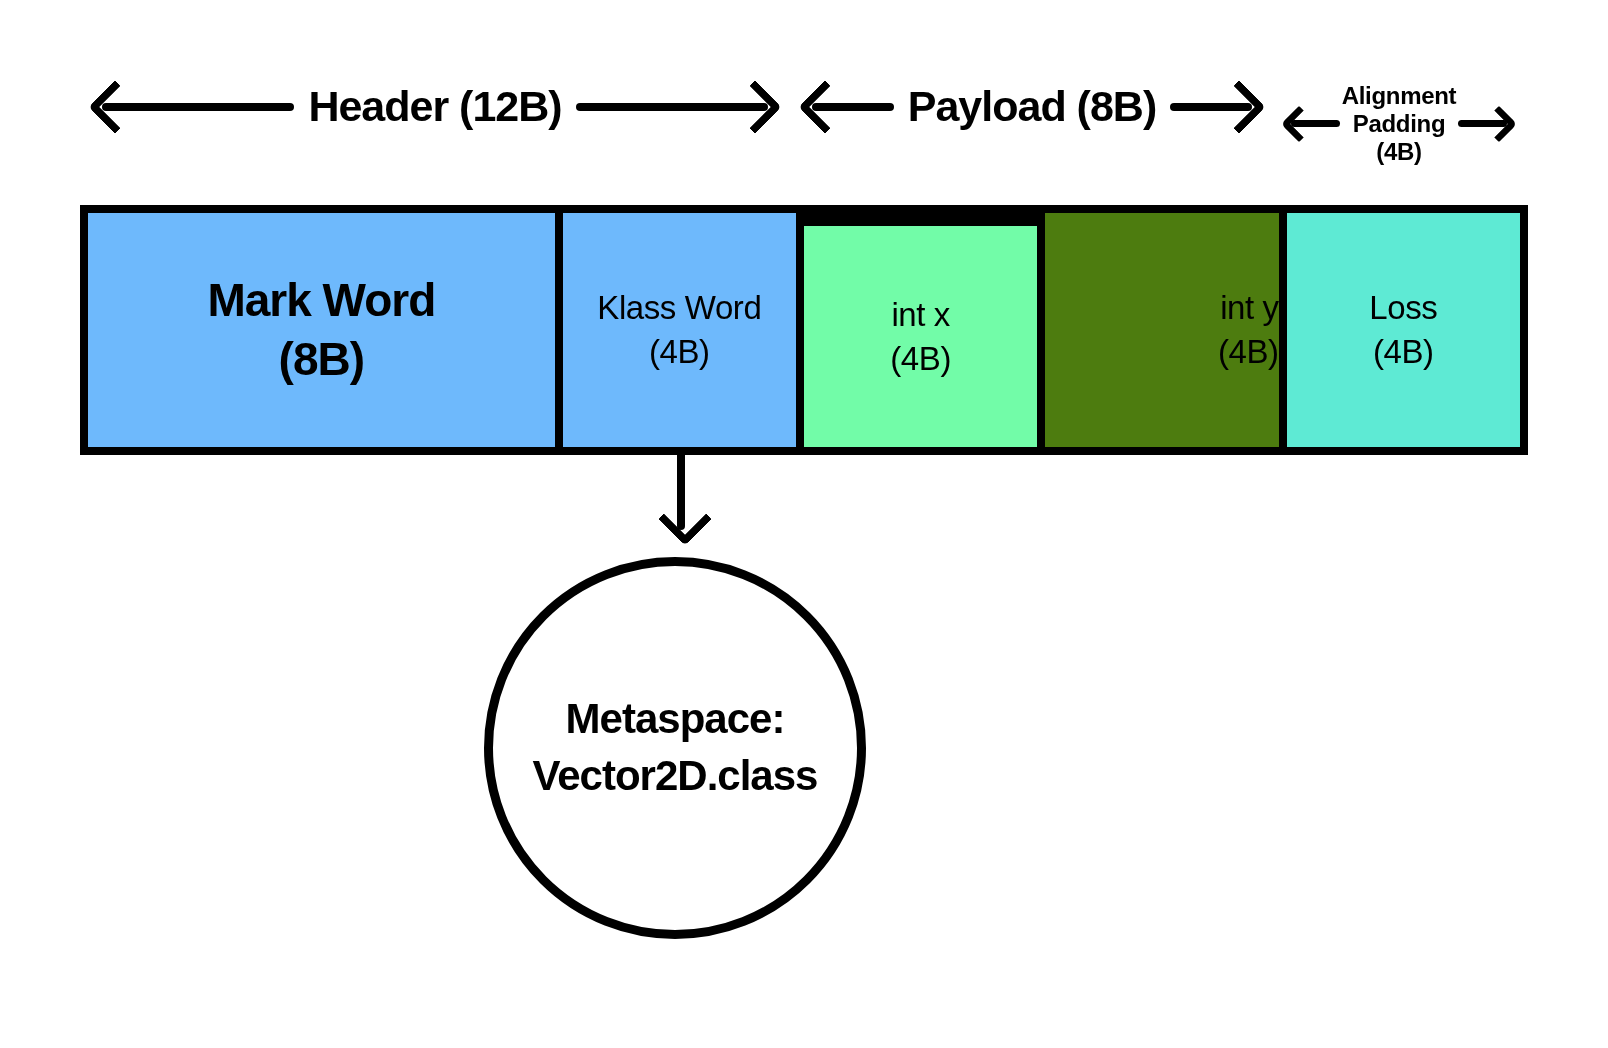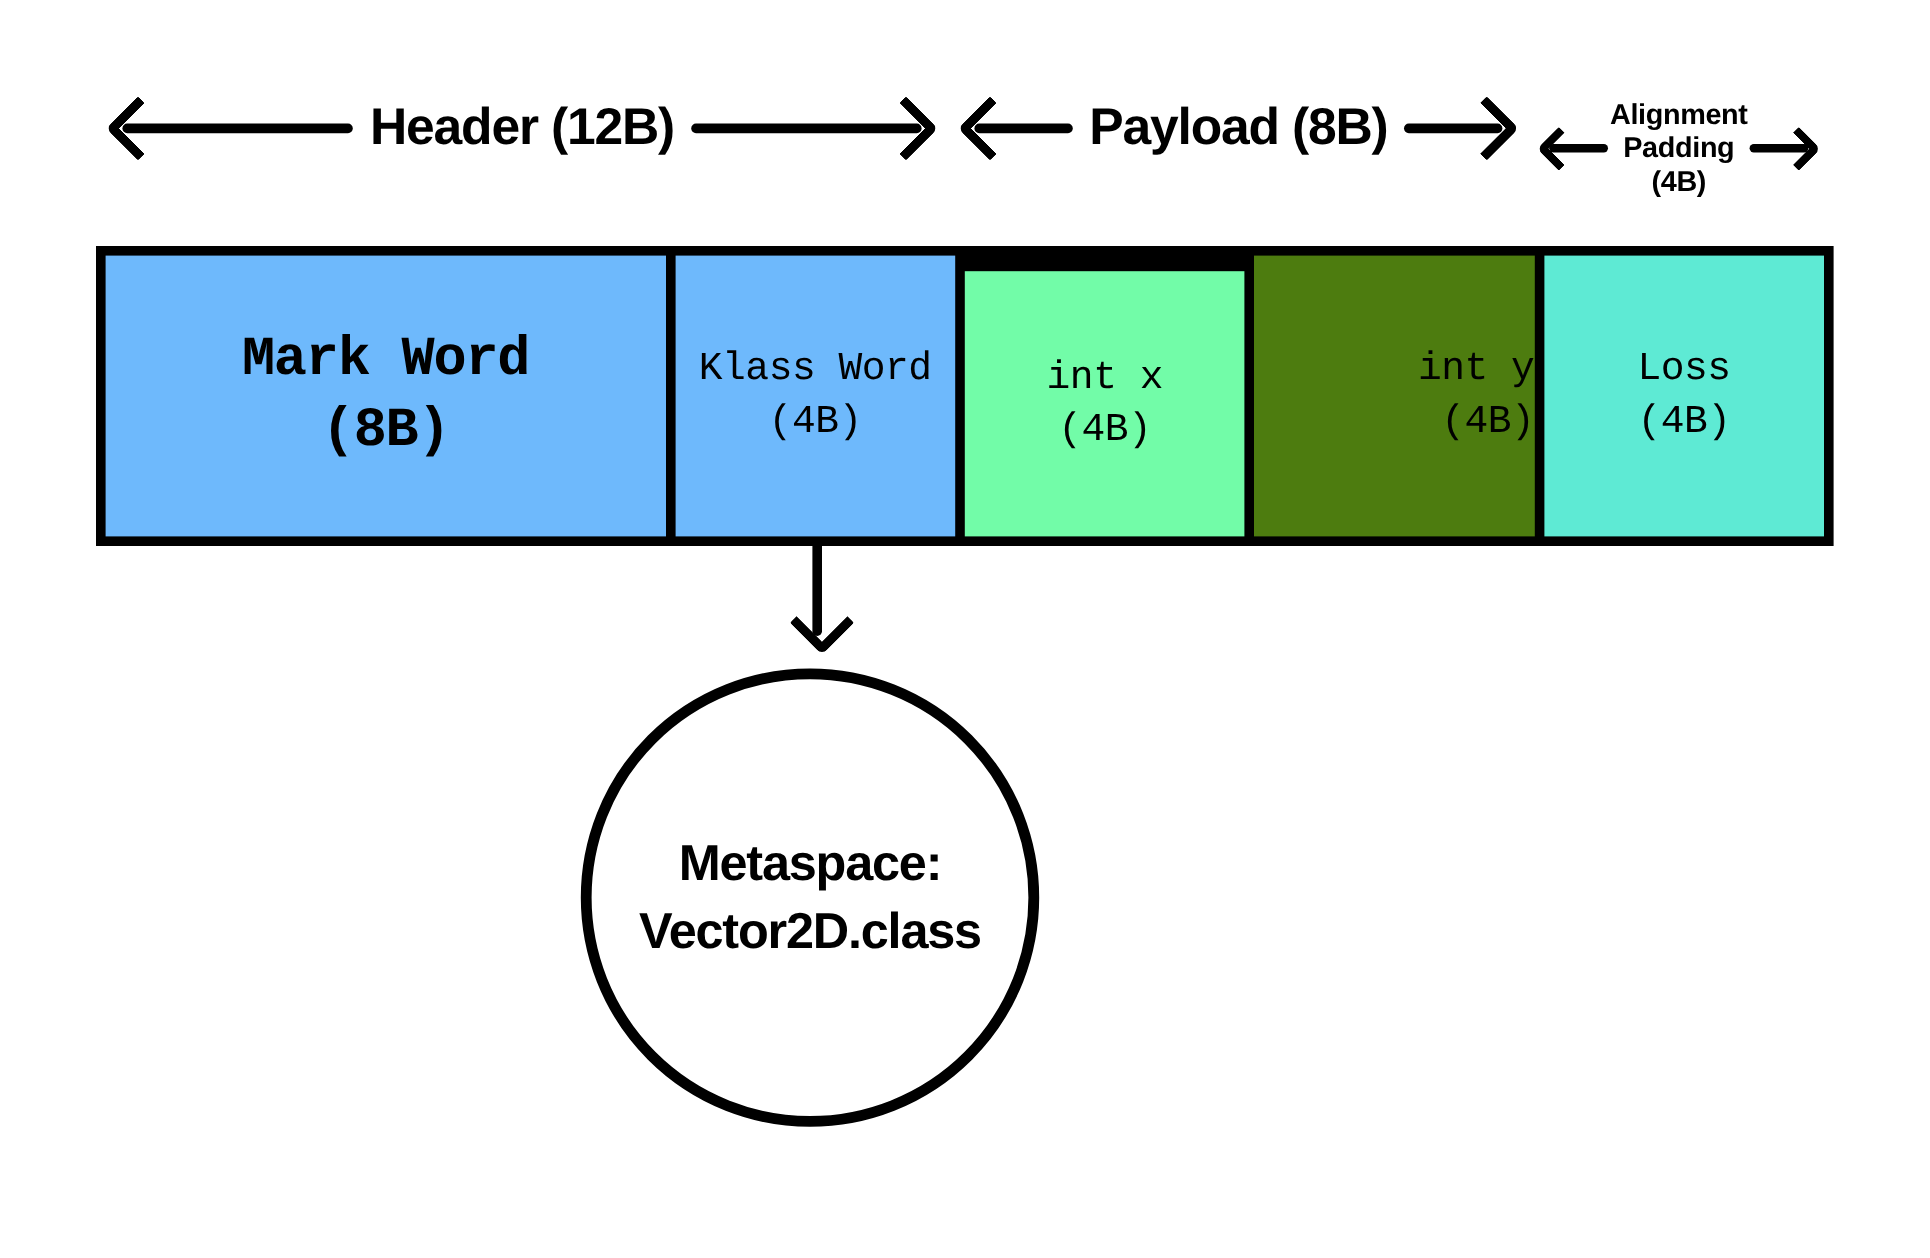--- a/index.html
+++ b/index.html
@@ -114,21 +114,20 @@
     justify-content: center;
     text-align: center;
     min-width: 0;
   }
   .cell .cname, .cell .csize {
     font-size: 33px;
     font-weight: 500;
     line-height: 1.32;
     letter-spacing: -0.4px;
     white-space: nowrap;
-    font-family: Liberation Mono, monospace;
   }
   .cell.emph .cname, .cell.emph .csize {
     font-size: 46px;
     font-weight: 700;
     letter-spacing: -1px;
     line-height: 1.28;
   }
 
   
   #down-arrow {

